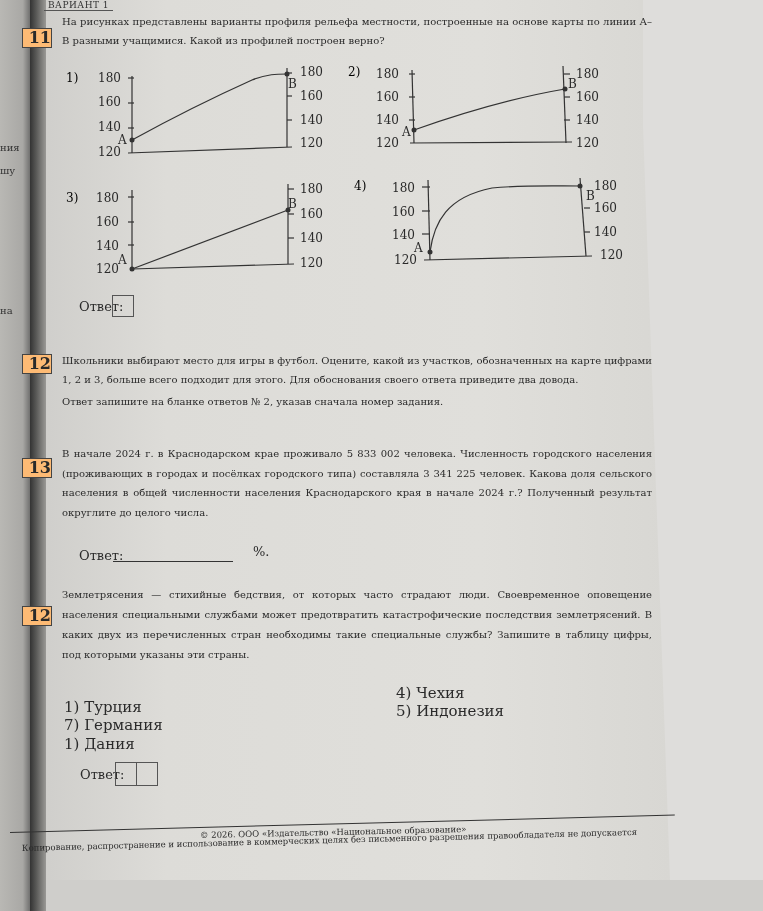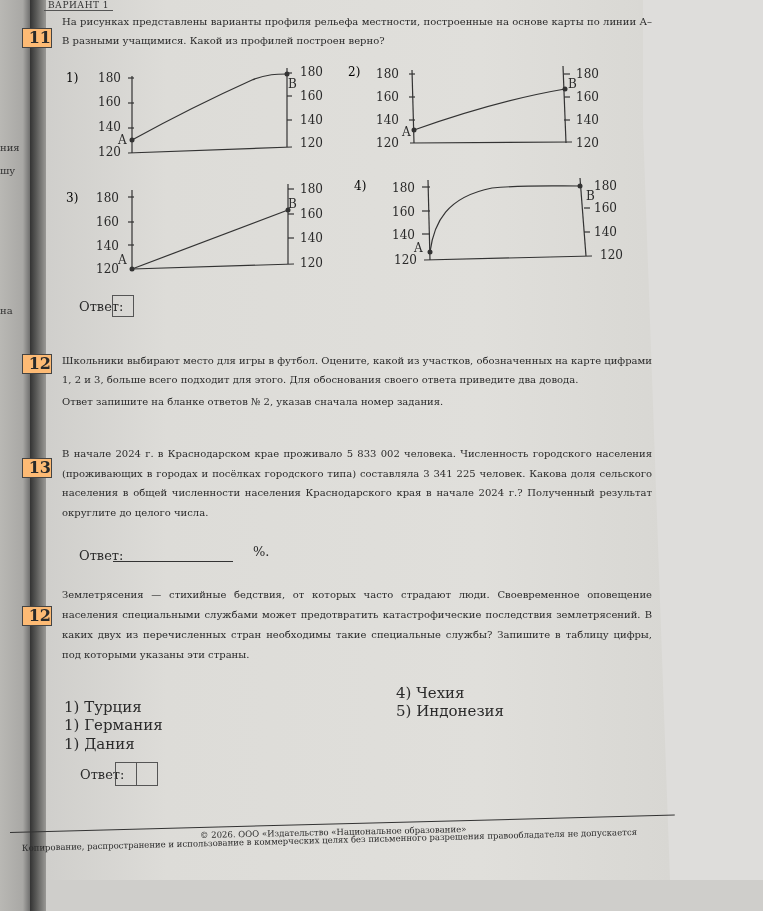--- a/index.html
+++ b/index.html
@@ -204,21 +204,21 @@
 
 <div class="qnum" style="top:458px">13</div>
 <div class="qtext" style="top:444px;line-height:19.5px">В начале 2024 г. в Краснодарском крае проживало 5 833 002 человека. Численность городского населения (проживающих в городах и посёлках городского типа) составляла 3 341 225 человек. Какова доля сельского населения в общей численности населения Краснодарского края в начале 2024 г.? Полученный результат округлите до целого числа.</div>
 <span class="answer-label" style="left:63px;top:548px">Ответ:</span>
 <div class="answer-line" style="left:113px;top:560px"></div>
 <span class="answer-label" style="left:237px;top:544px">%.</span>
 
 <div class="qnum" style="top:606px">12</div>
 <div class="qtext" style="top:585px;line-height:20px">Землетрясения — стихийные бедствия, от которых часто страдают люди. Своевременное оповещение населения специальными службами может предотвратить катастрофические последствия землетрясений. В каких двух из перечисленных стран необходимы такие специальные службы? Запишите в таблицу цифры, под которыми указаны эти страны.</div>
 <span class="opt" style="left:64px;top:698px">1) Турция</span>
-<span class="opt" style="left:64px;top:716px">1) Германия</span>
+<span class="opt" style="left:64px;top:716px">7) Германия</span>
 <span class="opt" style="left:64px;top:735px">1) Дания</span>
 <span class="opt" style="left:396px;top:684px">4) Чехия</span>
 <span class="opt" style="left:396px;top:702px">5) Индонезия</span>
 <span class="answer-label" style="left:64px;top:767px">Ответ:</span>
 <div class="answer-box" style="left:115px;top:762px;width:20px;height:22px"></div>
 <div class="answer-box" style="left:136px;top:762px;width:20px;height:22px"></div>
 
 <div class="footer-line"></div>
 <div class="footer1">© 2026. ООО «Издательство «Национальное образование»</div>
 <div class="footer2">Копирование, распространение и использование в коммерческих целях без письменного разрешения правообладателя не допускается</div>

